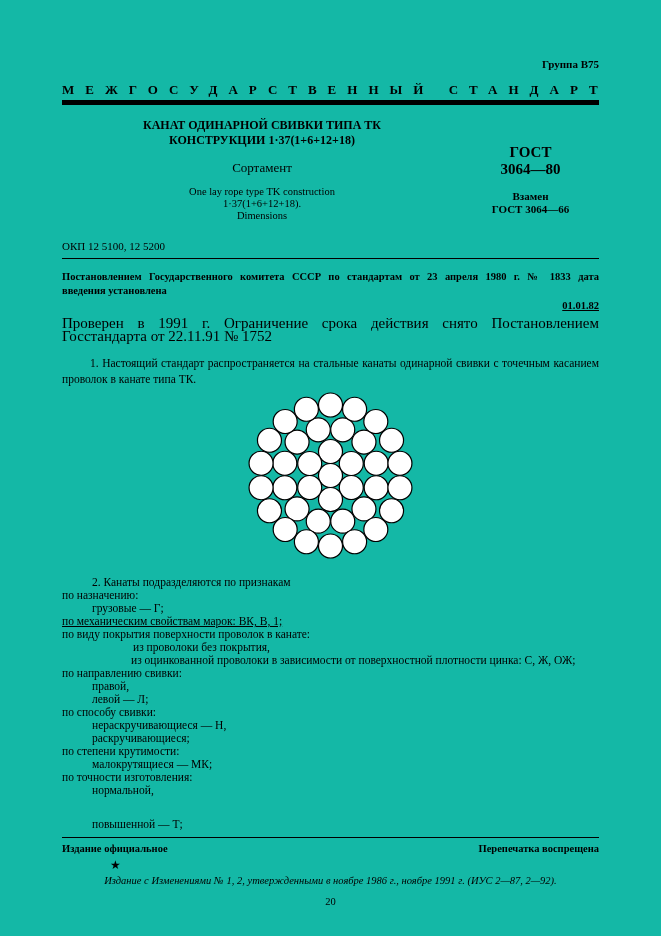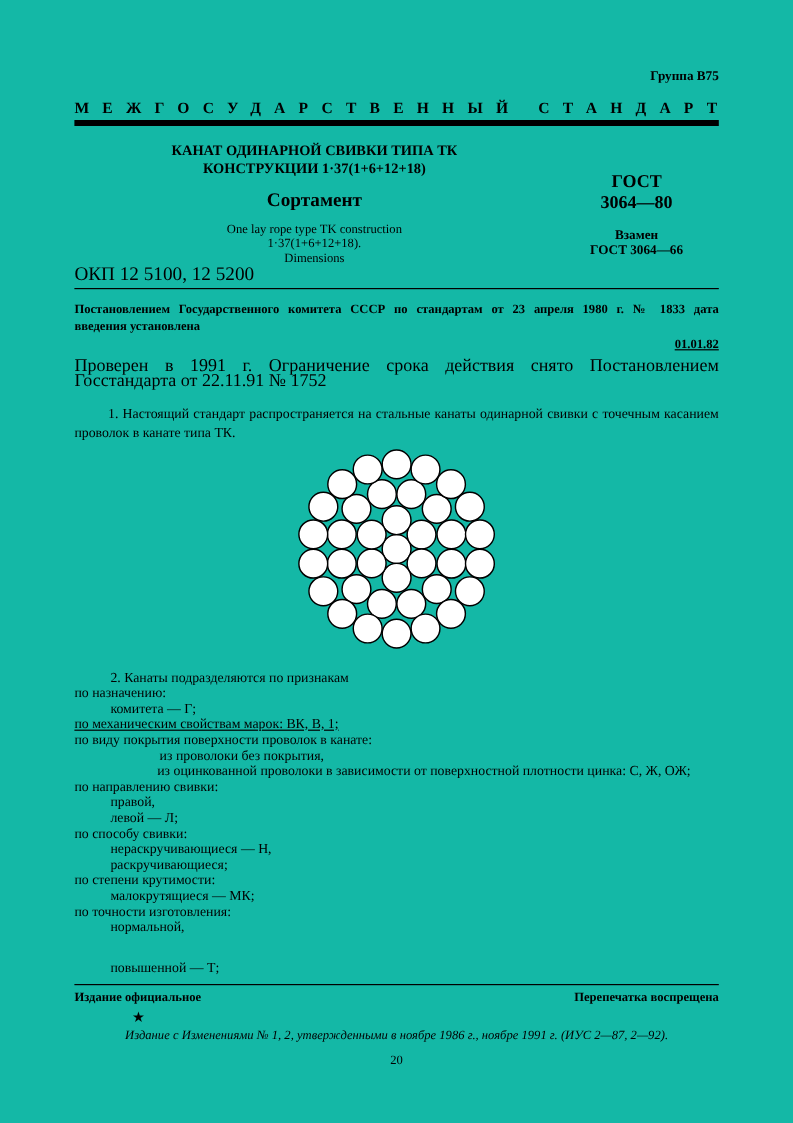--- a/index.html
+++ b/index.html
@@ -12,25 +12,25 @@
   .group-label { font-size:11px; font-weight:bold; text-align:right; line-height:13px; }
   .std-header {
     margin-top:11px; font-size:13px; font-weight:bold; line-height:15px;
     letter-spacing:11px; white-space:nowrap;
   }
   .header-rule { margin-top:3px; height:5px; background:#000; }
   .head-row { display:flex; margin-top:13px; }
   .head-left { width:400px; text-align:center; }
   .head-right { width:137px; text-align:center; padding-top:26px; }
   .title-line { font-size:12px; font-weight:bold; line-height:15px; }
-  .subtitle { margin-top:13px; font-size:16px; font-weight:bold; line-height:13px; }
+  .subtitle { margin-top:13px; font-size:13px; font-weight:normal; line-height:13px; }
   .en-block { margin-top:12px; font-size:10.5px; line-height:12px; }
   .gost-line { font-size:15px; font-weight:bold; line-height:17px; }
   .replaces { margin-top:12px; font-size:11px; font-weight:bold; line-height:13px; }
-  .okp { font-size:16px; line-height:13px; }
+  .okp { margin-top:18px; font-size:11px; line-height:13px; }
   .rule { margin-top:5px; height:1px; background:#000; }
   .decree { margin-top:11px; font-size:10.5px; font-weight:bold; line-height:13.5px; }
   .jlast { text-align:justify; text-align-last:justify; }
   .eff-date { margin-top:2px; font-size:10.5px; font-weight:bold; text-align:right; line-height:13px; }
   .eff-date span { text-decoration:underline; }
   .checked { margin-top:5px; font-size:15px; font-weight:normal; line-height:13px; text-align:justify; text-align-last:left; }
   .para1 { margin-top:13px; font-size:11.5px; line-height:15.5px; text-align:justify; text-indent:28px; }
   .diagram-wrap { margin-top:4px; text-align:center; }
   .diagram-wrap svg circle { fill:#fff; stroke:#000; stroke-width:1.2; }
   .section2 { margin-top:12px; font-size:11.5px; line-height:13px; }
@@ -121,21 +121,21 @@
         <circle cx="-69.43" cy="-12.24" r="12"></circle>
         <circle cx="-61.05" cy="-35.25" r="12"></circle>
         <circle cx="-45.32" cy="-54.01" r="12"></circle>
         <circle cx="-24.11" cy="-66.25" r="12"></circle>
       </svg>
   </div>
 
   <div class="section2" id="section2">
       <div class="cls-line" style="margin-left: 30px;">2. Канаты подразделяются по признакам</div>
       <div class="cls-line" style="margin-left: 0px;">по назначению:</div>
-      <div class="cls-line" style="margin-left: 30px;">комитета — Г;</div>
+      <div class="cls-line" style="margin-left: 30px;">грузовые — Г;</div>
       <div class="cls-line" style="margin-left: 0px; text-decoration: underline;">по механическим свойствам марок: ВК, В, 1;</div>
       <div class="cls-line" style="margin-left: 0px;">по виду покрытия поверхности проволок в канате:</div>
       <div class="cls-line" style="margin-left: 30px; padding-left: 41px;">из проволоки без покрытия,</div>
       <div class="cls-line" style="margin-left: 30px; padding-left: 39px;">из оцинкованной проволоки в зависимости от поверхностной плотности цинка: С, Ж, ОЖ;</div>
       <div class="cls-line" style="margin-left: 0px;">по направлению свивки:</div>
       <div class="cls-line" style="margin-left: 30px;">правой,</div>
       <div class="cls-line" style="margin-left: 30px;">левой — Л;</div>
       <div class="cls-line" style="margin-left: 0px;">по способу свивки:</div>
       <div class="cls-line" style="margin-left: 30px;">нераскручивающиеся — Н,</div>
       <div class="cls-line" style="margin-left: 30px;">раскручивающиеся;</div>

